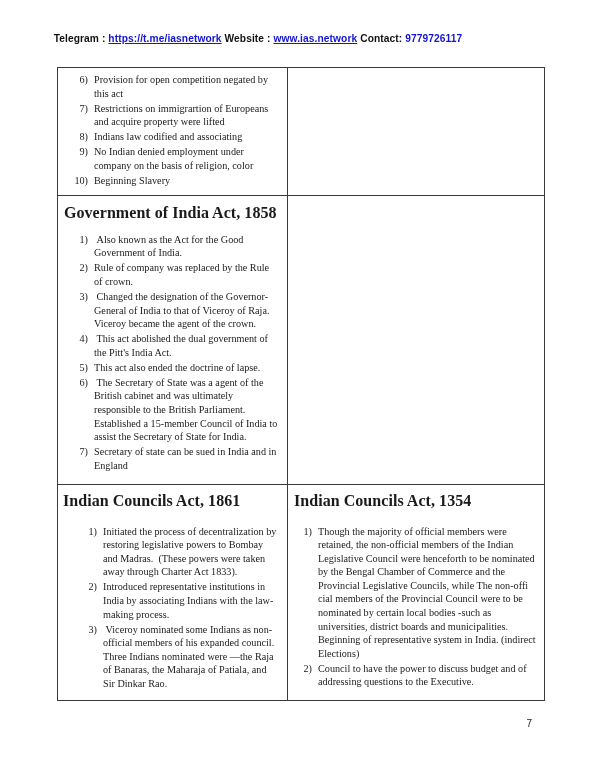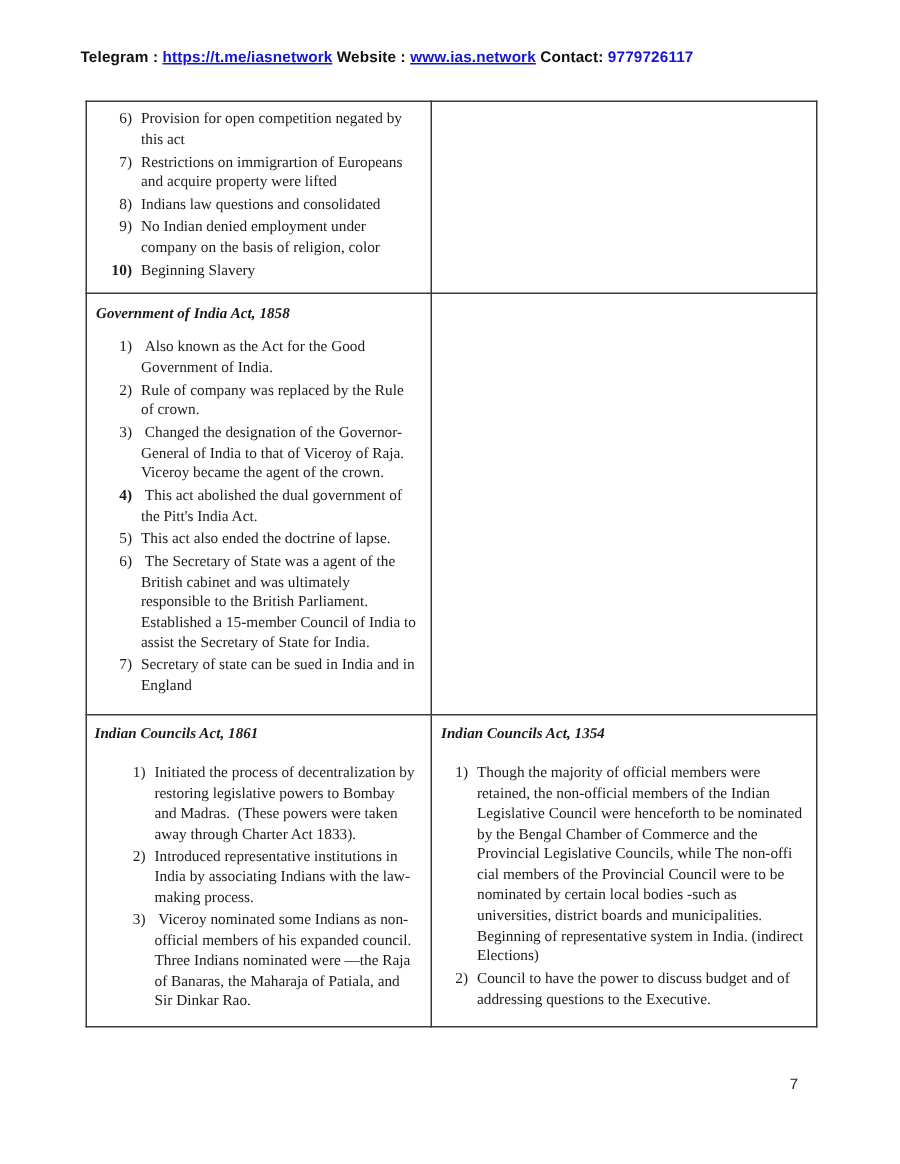--- a/index.html
+++ b/index.html
@@ -64,25 +64,24 @@
   }
   .col-left  { width: 230px; }
   .col-right { width: 257px; }
 
   .cell-inner {
     padding: 6px 8px 8px 6px;
   }
 
   .cell-title {
     font-weight: bold;
-    font-size: 10px;
+    font-size: 16px;
     line-height: 1.3;
     margin: 0 0 9px 0;
     letter-spacing: 0.05px;
-    font-style: italic;
   }
   .cell-title.tight { margin-bottom: 13px; }
 
   
   ol.num {
     list-style: none;
     margin: 0;
     padding: 0;
   }
   ol.num > li {
@@ -93,21 +92,21 @@
     padding-left: 30px;
     text-align: left;
   }
   ol.num > li > .marker {
     position: absolute;
     left: 0;
     width: 24px;
     text-align: right;
     font-size: 10.2px;
   }
-  ol.num > li > .marker.bold { font-weight: bold; }
+  ol.num > li > .marker.bold { font-weight: normal; }
 
   
   ol.num.indent > li { padding-left: 40px; }
   ol.num.indent > li > .marker { width: 34px; }
 
   
   ol.num.slim > li { padding-left: 24px; }
   ol.num.slim > li > .marker { width: 18px; }
 
   b, strong { font-weight: normal; }
@@ -154,21 +153,21 @@
               <li>
                 <span class="marker">6)</span>
                 <span>Provision for open competition negated by this act</span>
               </li>
               <li>
                 <span class="marker">7)</span>
                 <span><b>Restrictions on immigrartion of Europeans</b> and acquire property were lifted</span>
               </li>
               <li>
                 <span class="marker">8)</span>
-                <span>Indians <b>law questions and consolidated</b></span>
+                <span>Indians <b>law codified and associating</b></span>
               </li>
               <li>
                 <span class="marker">9)</span>
                 <span>No Indian denied employment under company on the basis of religion, color</span>
               </li>
               <li>
                 <span class="marker bold">10)</span>
                 <span><b>Beginning Slavery</b></span>
               </li>
             </ol>

